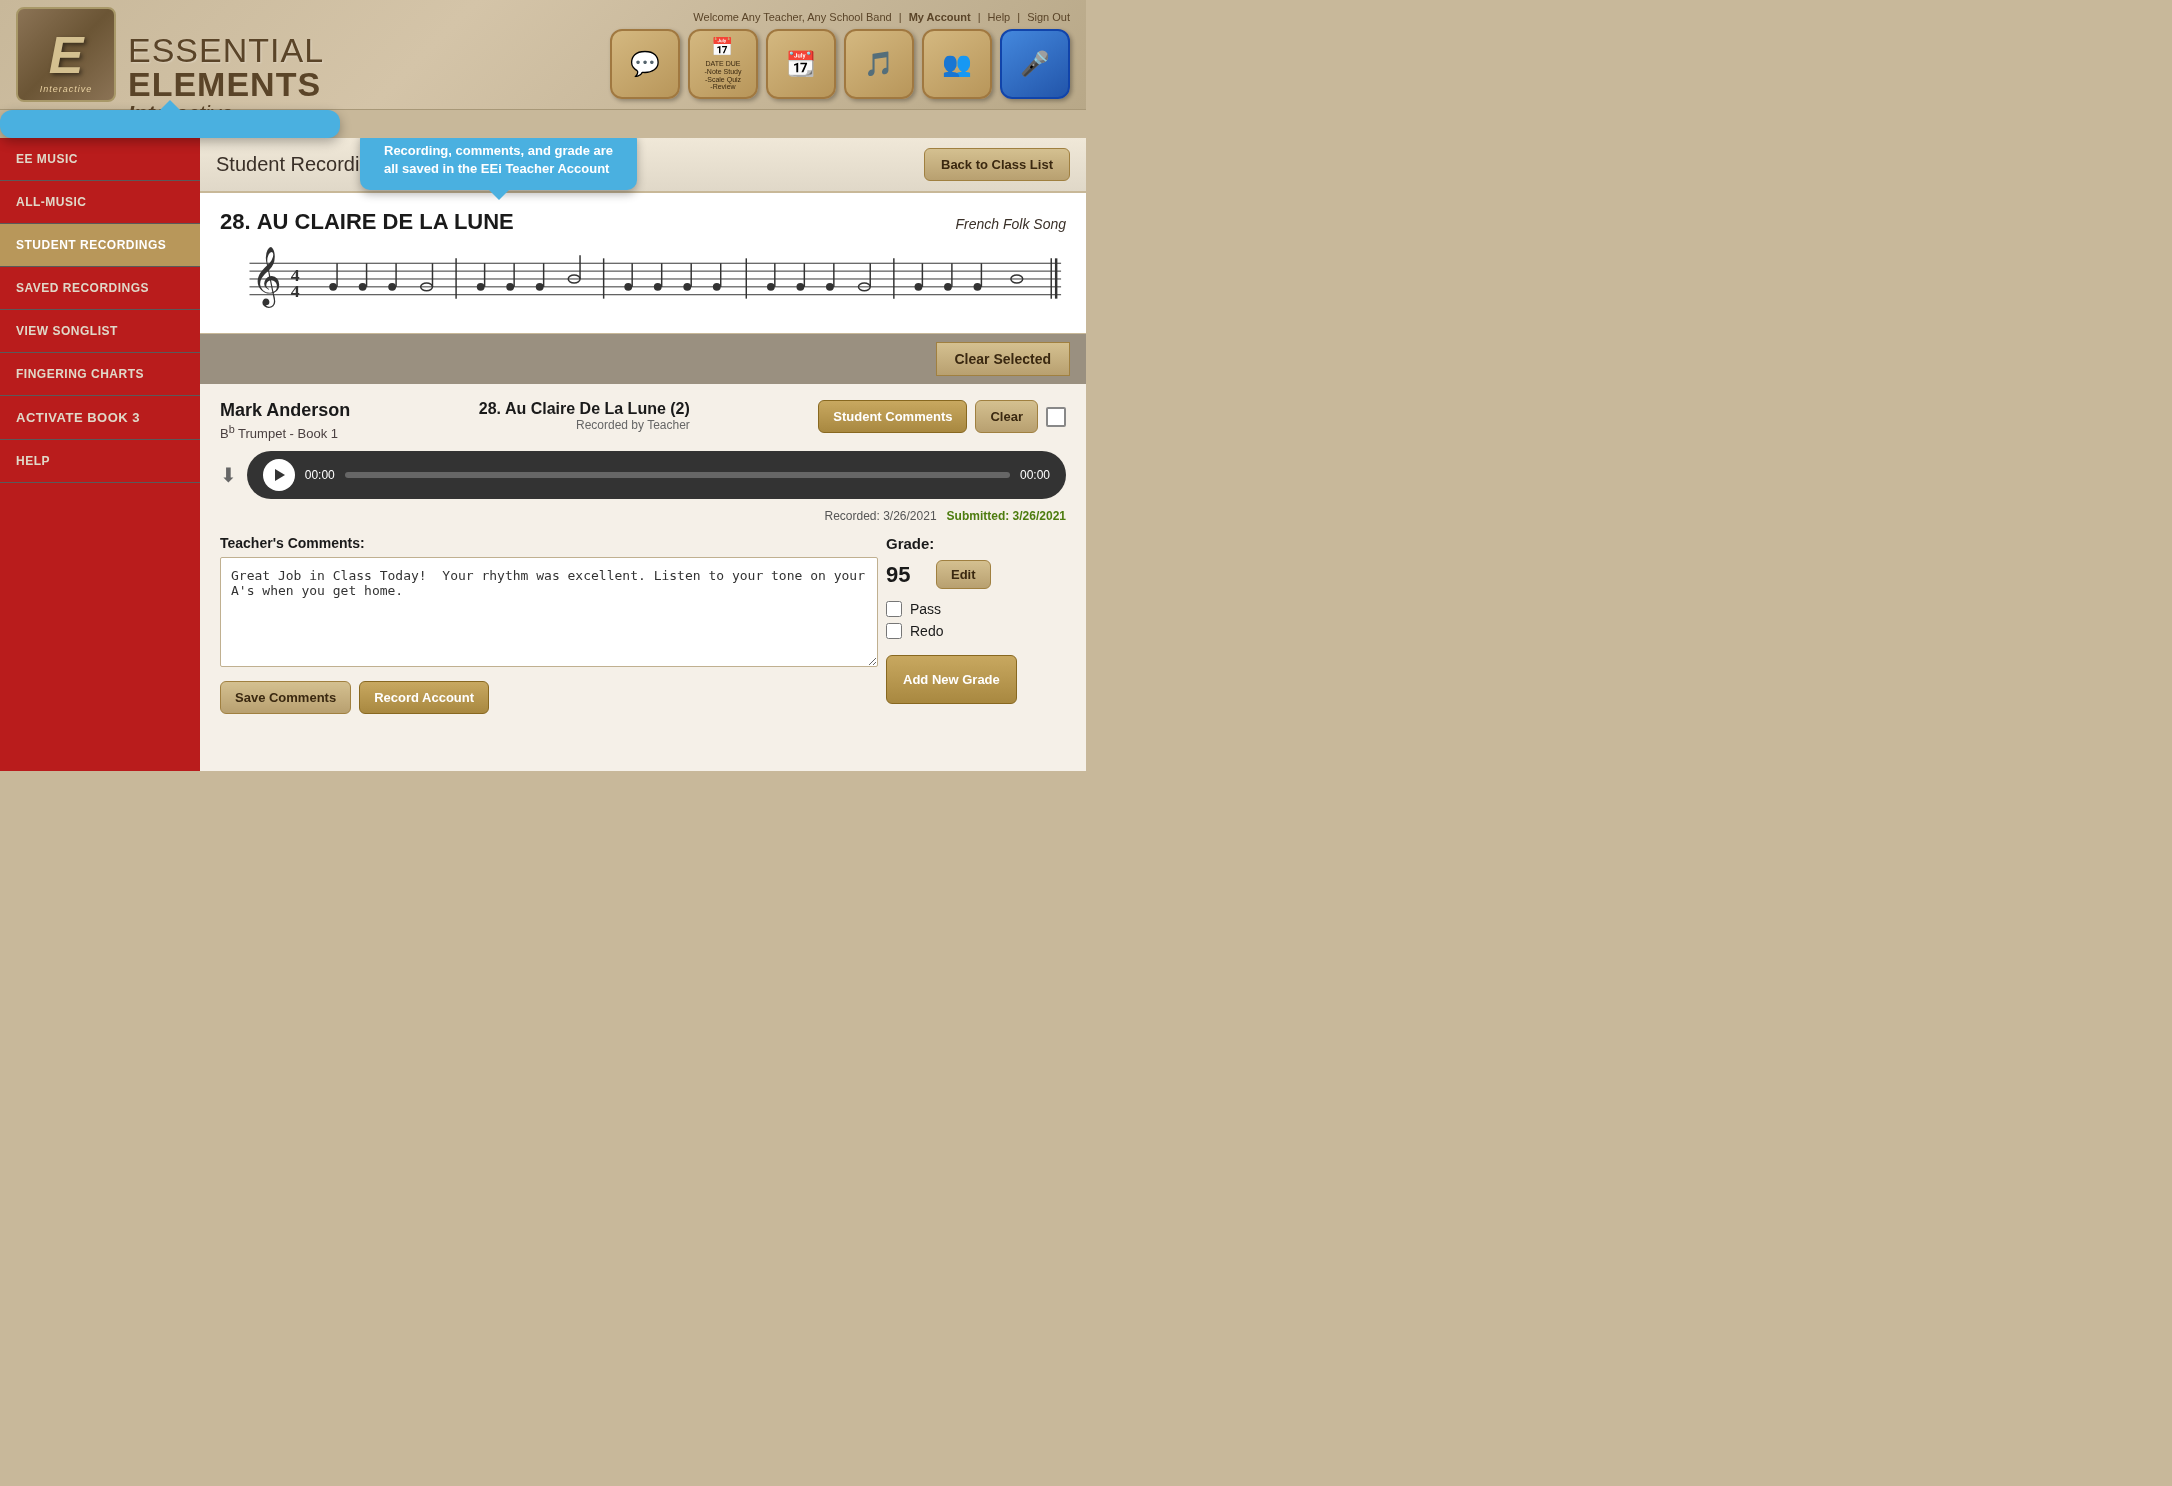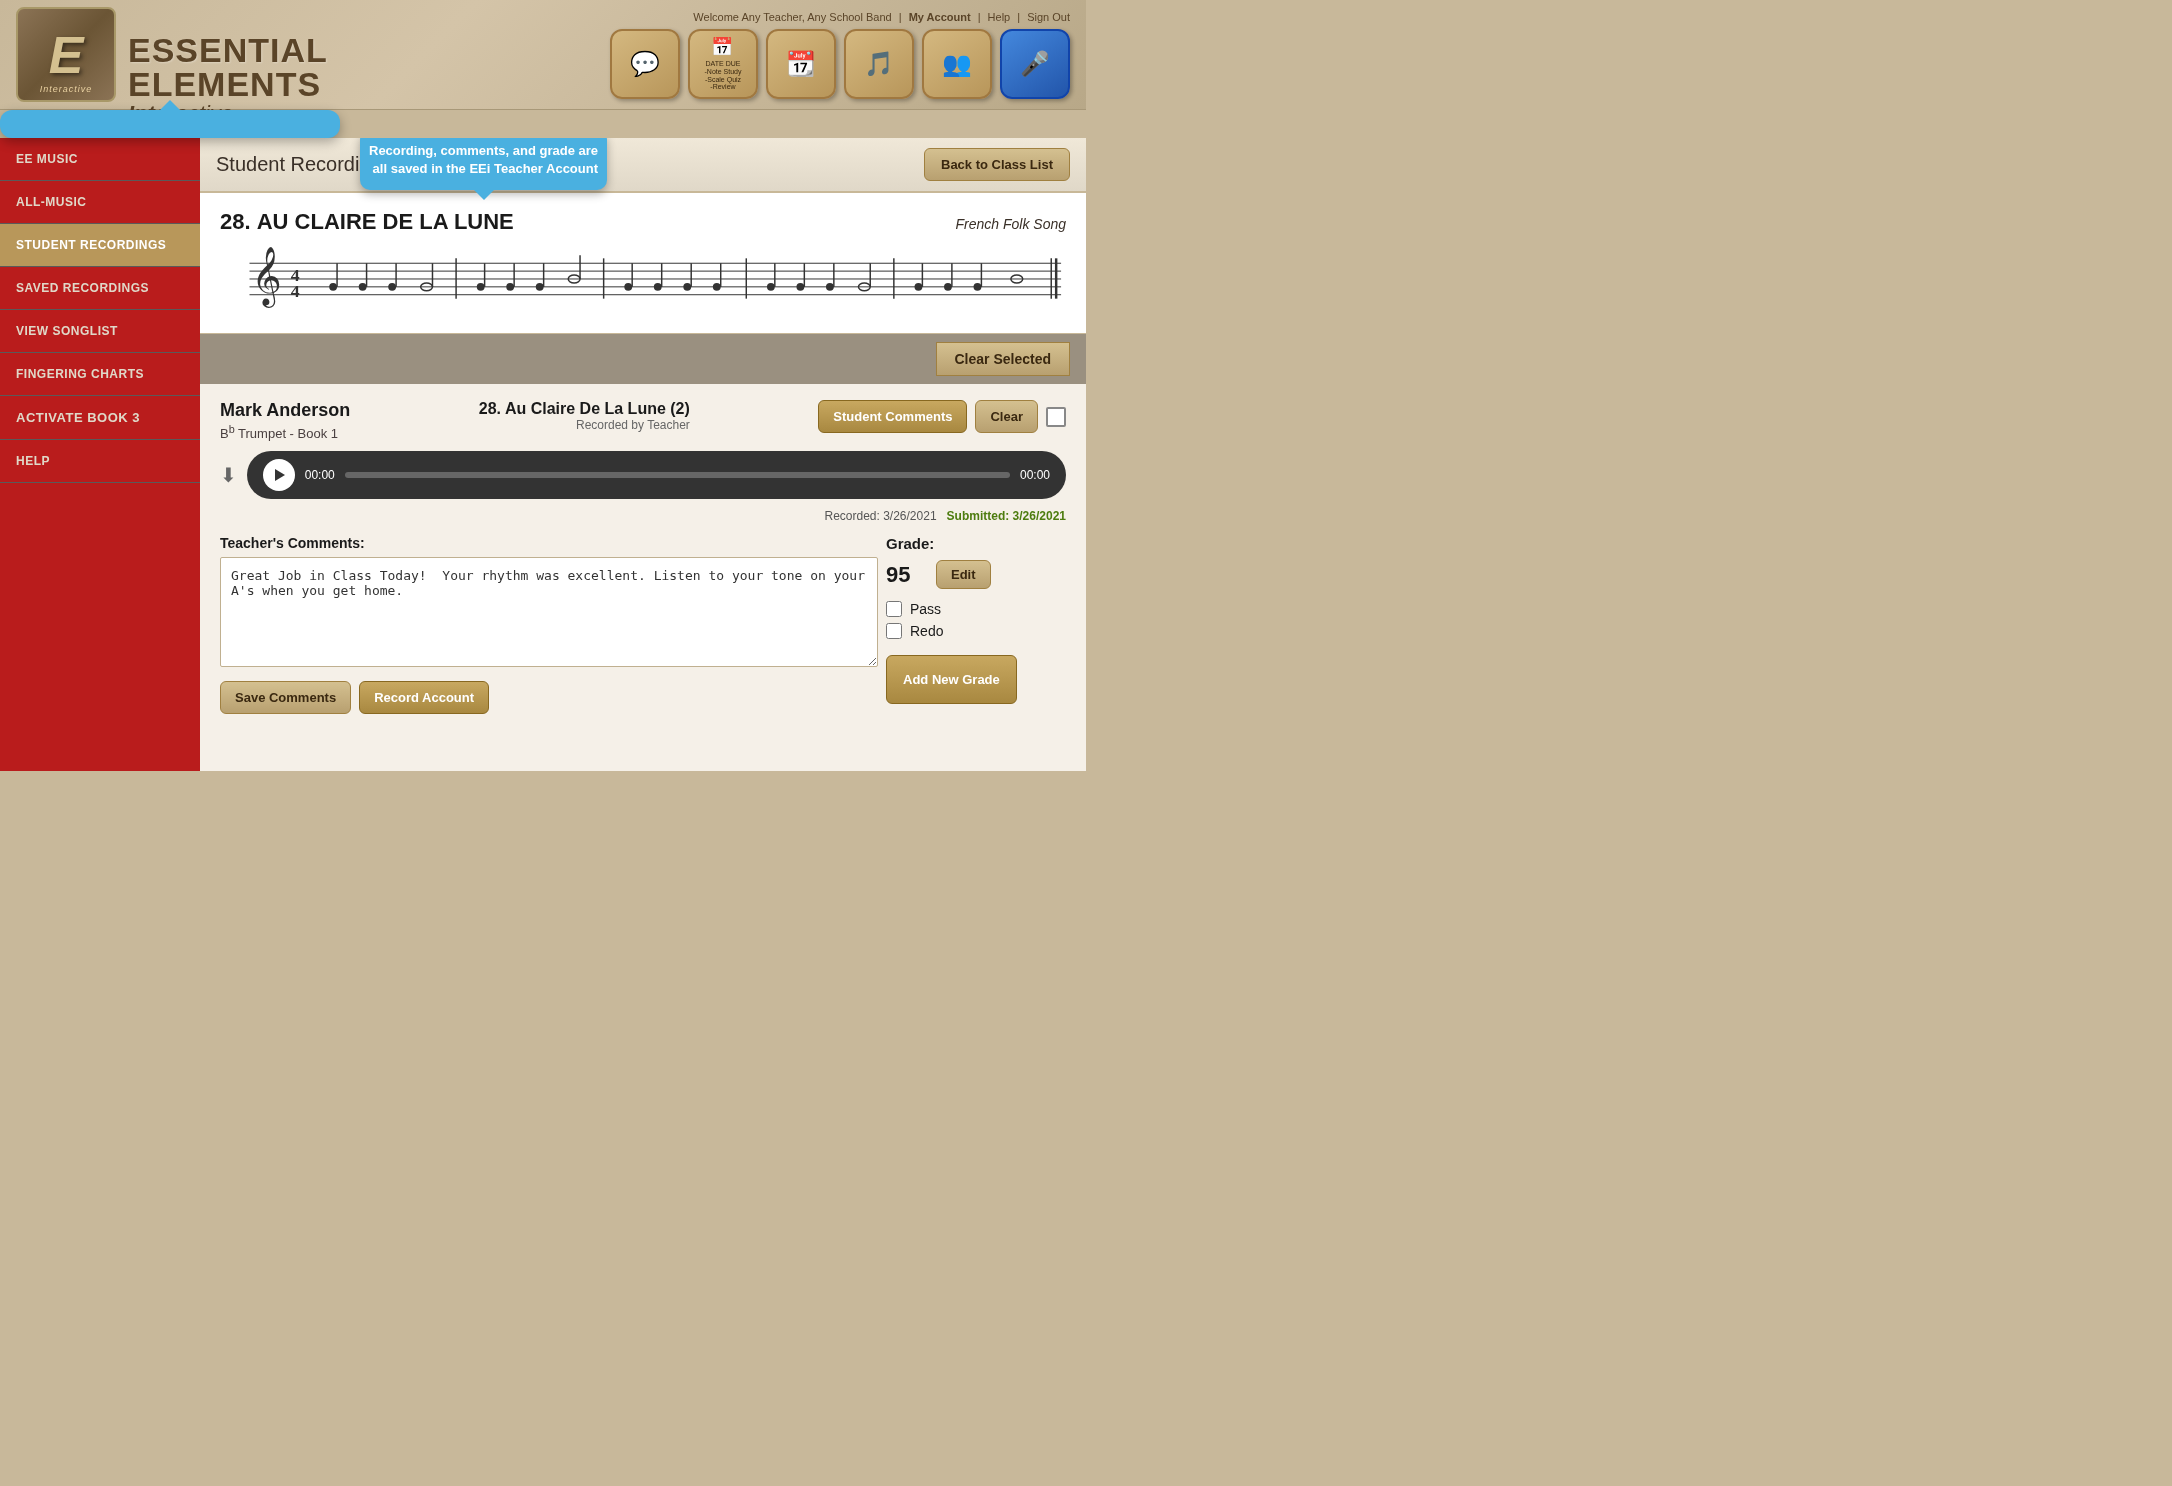--- a/index.html
+++ b/index.html
@@ -59,21 +59,21 @@
       line-height: 1;
     }
     .brand-hal-leonard {
       font-size: 13px;
       color: #6b5535;
       letter-spacing: 3px;
       font-weight: bold;
     }
     .brand-essential {
       font-size: 34px;
-      font-weight: 700;
+      font-weight: 400;
       color: #5a4428;
       letter-spacing: 1px;
       line-height: 1;
       text-shadow: 1px 1px 2px rgba(255,255,255,0.3);
       margin-top: 36px;
     }
     .brand-elements {
       font-size: 34px;
       font-weight: 900;
       color: #5a4428;
@@ -613,21 +613,21 @@
     <div class="sidebar-item">
       <span>HELP</span>
     </div>
   </div>
 
   <div class="content-area">
 
     <div class="content-header relative-header">
       <h2 class="content-title">Student Recordings</h2>
 
-      <div style="position:absolute; left: 160px; top: -8px; background:#4ab0e0; color:white; font-size:13px; font-weight:bold; padding:12px 9px; border-radius:10px; z-index:50; max-width:310px; text-align:right; box-shadow:0 4px 10px rgba(0,0,0,0.3); line-height:1.4;">
+      <div style="position:absolute; left: 160px; top: -8px; background:#4ab0e0; color:white; font-size:13px; font-weight:bold; padding:12px 24px; border-radius:10px; z-index:50; max-width:310px; text-align:left; box-shadow:0 4px 10px rgba(0,0,0,0.3); line-height:1.4;">
         <span>Recording, comments, and grade are<br>all saved in the EEi Teacher Account</span>
         <div style="position:absolute; bottom:-10px; left:50%; transform:translateX(-50%); border:10px solid transparent; border-top-color:#4ab0e0; border-bottom:none;"></div>
       </div>
 
       <button class="btn-back">Back to Class List</button>
     </div>
 
     <div class="music-score">
       <div class="music-title-row">
         <div class="music-title">

